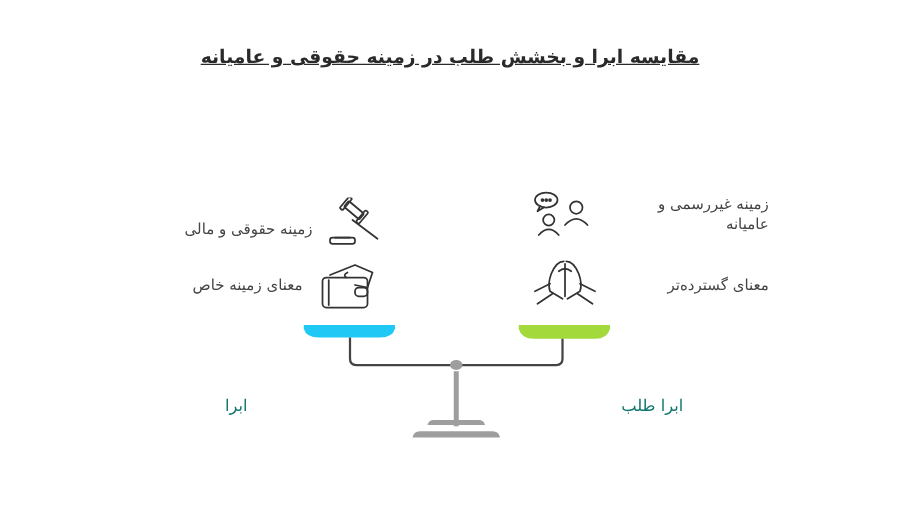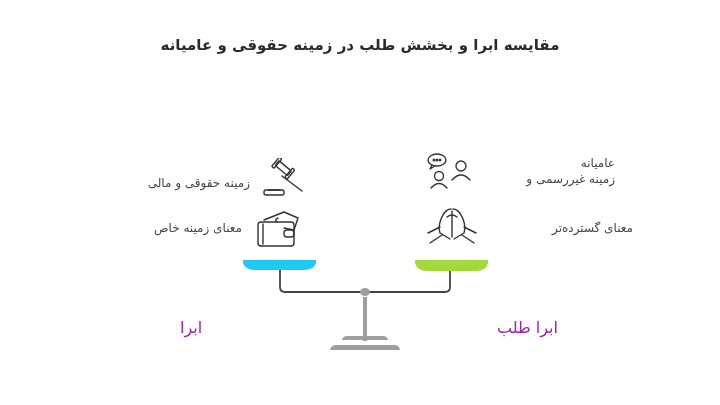--- a/index.html
+++ b/index.html
@@ -18,37 +18,38 @@
     .title {
       position: absolute;
       top: 36px;
       left: 0;
       width: 720px;
       text-align: center;
       font-size: 15px;
       font-weight: bold;
       color: #2a2a2a;
       direction: rtl;
+      text-decoration: underline;
     }
     .label {
       position: absolute;
       font-size: 12px;
       color: #444444;
       direction: rtl;
       text-align: right;
       line-height: 16px;
       white-space: nowrap;
     }
     .icon {
       position: absolute;
     }
     .bottom-label {
       position: absolute;
-      font-size: 16px;
-      color: #a21caf;
+      font-size: 13px;
+      color: #0f766e;
       direction: rtl;
     }
   </style>
 </head>
 <body>
 
 <div class="title">مقایسه ابرا و بخشش طلب در زمینه حقوقی و عامیانه</div>
 
 <div class="label" style="right:470px; top:175px;">زمینه حقوقی و مالی</div>
 <div class="icon" style="left:258px; top:158px;">
@@ -82,37 +83,37 @@
     <circle cx="9" cy="8" r="0.8" fill="#333"></circle>
     <circle cx="12" cy="8" r="0.8" fill="#333"></circle>
     <circle cx="15" cy="8" r="0.8" fill="#333"></circle>
     <circle cx="36" cy="14" r="5"></circle>
     <path d="M27 28 q9 -10 18 0"></path>
     <circle cx="14" cy="24" r="4.5"></circle>
     <path d="M6 36 q8 -9 16 0"></path>
   </svg>
 </div>
 <div class="label" style="right:105px; top:155px;">
+  <div>زمینه غیررسمی و</div>
   <div>عامیانه</div>
-  <div>زمینه غیررسمی و</div>
 </div>
 
 <div class="icon" style="left:424px; top:205px;">
   <svg width="56" height="42" viewBox="0 0 56 42" fill="none" stroke="#333" stroke-width="1.4" stroke-linecap="round" stroke-linejoin="round">
     <path d="M27 4 q-6 0 -10 10 q-3 8 -1 14 l10 6"></path>
     <path d="M29 4 q6 0 10 10 q3 8 1 14 l-10 6"></path>
     <line x1="28" y1="6" x2="28" y2="32"></line>
     <path d="M23 12 q5 -4 10 0"></path>
     <line x1="16" y1="22" x2="4" y2="28"></line>
     <line x1="18" y1="30" x2="6" y2="38"></line>
     <line x1="40" y1="22" x2="52" y2="28"></line>
     <line x1="38" y1="30" x2="50" y2="38"></line>
   </svg>
 </div>
-<div class="label" style="right:87px; top:220px;">معنای گسترده‌تر</div>
+<div class="label" style="right:105px; top:220px;">معنای گسترده‌تر</div>
 
 <svg style="position:absolute; left:0; top:0;" width="720" height="405" viewBox="0 0 720 405">
 
   <path d="M243 260 L316 260 L316 263 Q314 270 304 270 L255 270 Q245 270 243 263 Z" fill="#1fc8f5"></path>
 
   <path d="M415 260 L488 260 L488 263 Q486 271 476 271 L427 271 Q417 271 415 263 Z" fill="#a3d93b"></path>
 
   <path d="M280 270 L280 287 Q280 292 285 292 L362 292" stroke="#444" stroke-width="1.8" fill="none"></path>
   <path d="M368 292 L445 292 Q450 292 450 287 L450 271" stroke="#444" stroke-width="1.8" fill="none"></path>
 

